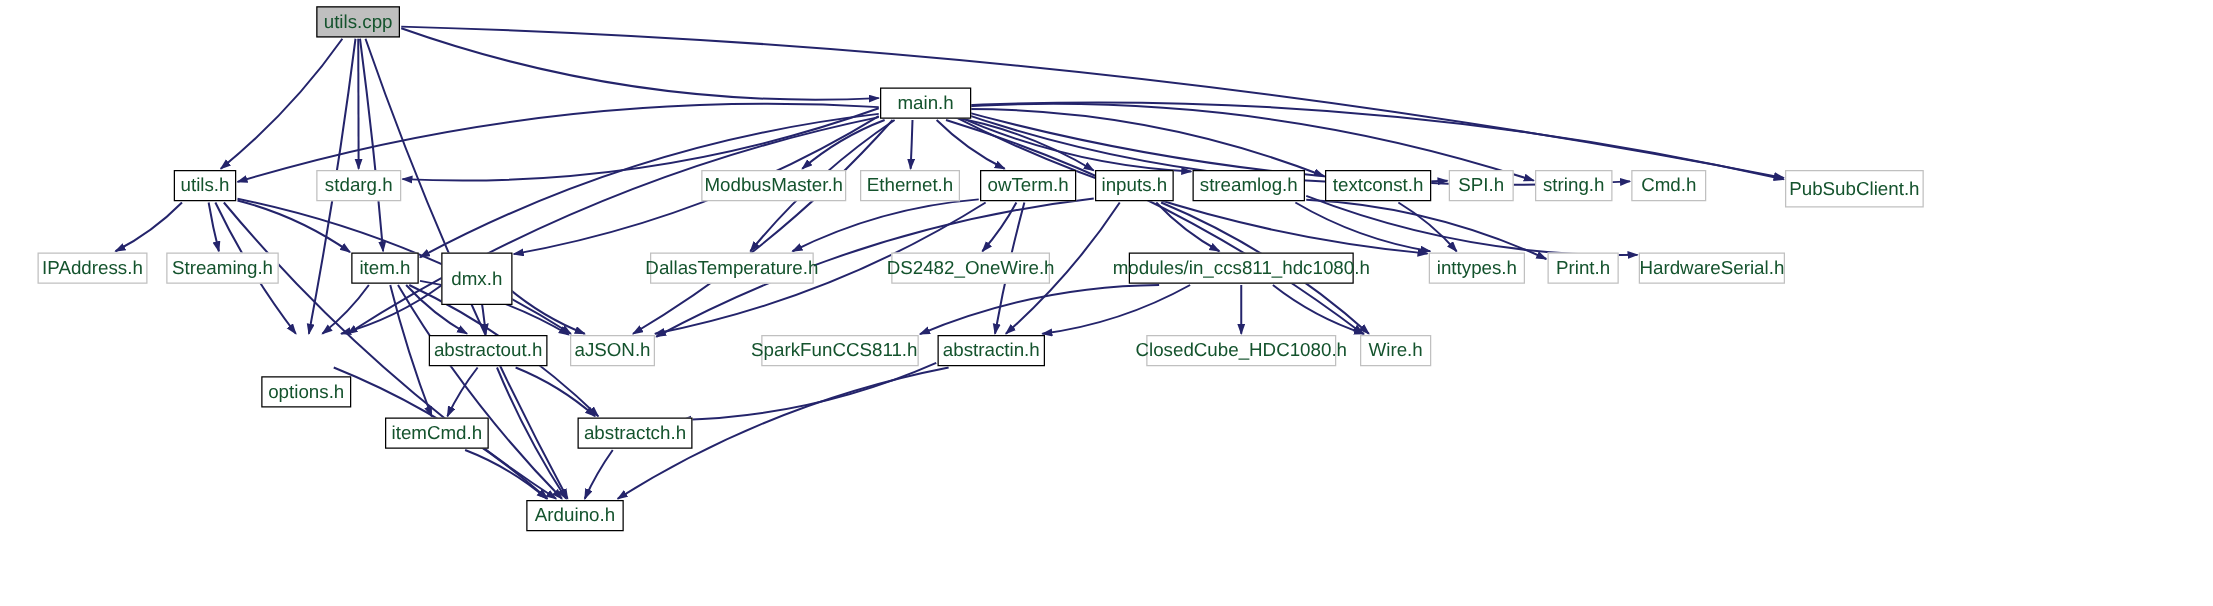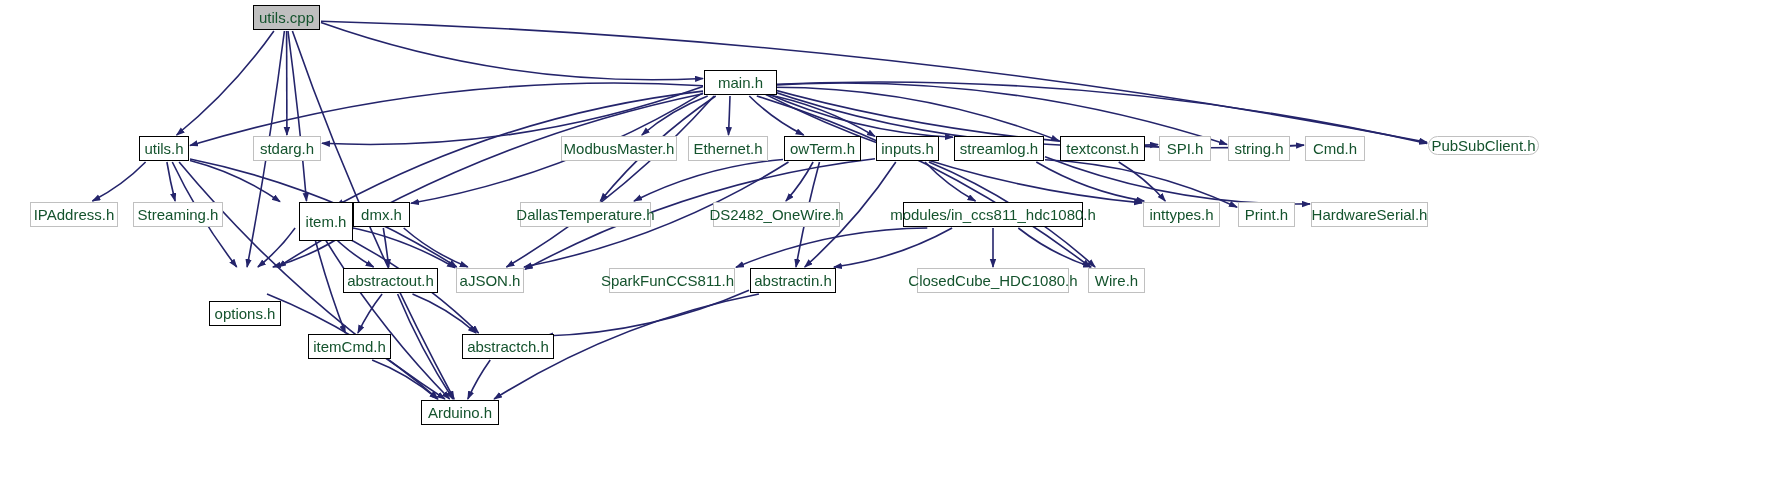--- a/index.html
+++ b/index.html
@@ -132,33 +132,33 @@
       </div>
       <div class="node " style="left: 1159px; top: 136px; width: 52px; height: 25px;">
         <span>SPI.h</span>
       </div>
       <div class="node " style="left: 1228px; top: 136px; width: 62px; height: 25px;">
         <span>string.h</span>
       </div>
       <div class="node " style="left: 1305px; top: 136px; width: 60px; height: 25px;">
         <span>Cmd.h</span>
       </div>
-      <div class="node " style="left: 1428px; top: 136px; width: 111px; height: 19px; border-radius: 11px;">
+      <div class="node " style="left: 1428px; top: 136px; width: 111px; height: 30px;">
         <span>PubSubClient.h</span>
       </div>
       <div class="node " style="left: 30px; top: 202px; width: 88px; height: 25px;">
         <span>IPAddress.h</span>
       </div>
       <div class="node " style="left: 133px; top: 202px; width: 90px; height: 25px;">
         <span>Streaming.h</span>
       </div>
-      <div class="node strong" style="left: 299px; top: 202px; width: 54px; height: 39px;">
+      <div class="node strong" style="left: 281px; top: 202px; width: 54px; height: 25px;">
         <span>item.h</span>
       </div>
-      <div class="node strong" style="left: 353px; top: 202px; width: 57px; height: 25px;">
+      <div class="node strong" style="left: 353px; top: 202px; width: 57px; height: 42px;">
         <span>dmx.h</span>
       </div>
       <div class="node " style="left: 520px; top: 202px; width: 131px; height: 25px;">
         <span>DallasTemperature.h</span>
       </div>
       <div class="node " style="left: 713px; top: 202px; width: 127px; height: 25px;">
         <span>DS2482_OneWire.h</span>
       </div>
       <div class="node strong" style="left: 903px; top: 202px; width: 180px; height: 25px;">
         <span>modules/in_ccs811_hdc1080.h</span>

